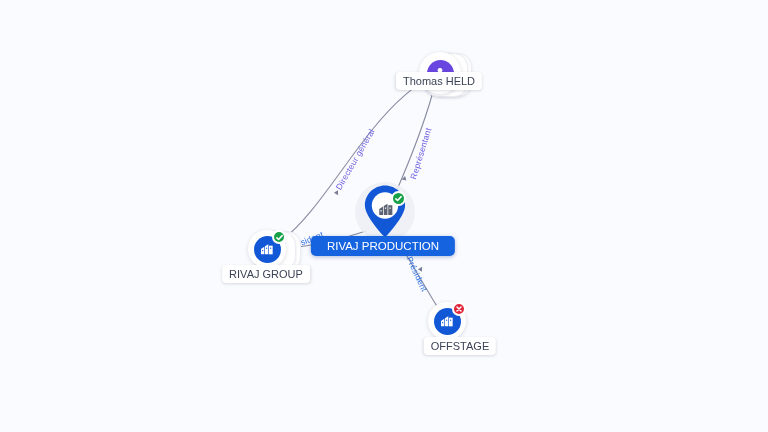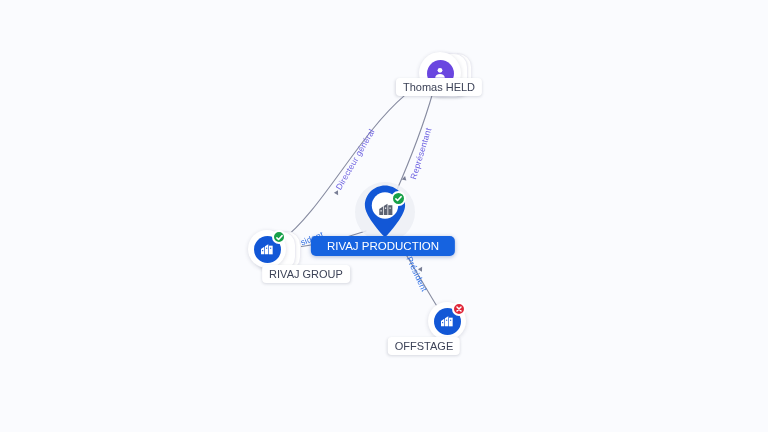--- a/index.html
+++ b/index.html
@@ -148,21 +148,21 @@
     <div class="stack" style="left:-16px; top:-20px; width:42px; height:42px;"></div>
     <div class="chip" style="left:-21px; top:-21px; width:42px; height:42px;">
       <div class="disc" style="width:27px; height:27px; background:#6a46e0;">
         <svg width="16" height="16" viewBox="0 0 24 24" fill="#ffffff" aria-hidden="true">
           <circle cx="12" cy="8" r="3.6"></circle>
           <path d="M4.8 19.2c0-3.7 3.2-5.8 7.2-5.8s7.2 2.1 7.2 5.8z"></path>
         </svg>
       </div>
     </div>
   </div>
-  <div class="nlabel" style="left:439px; top:78px;">Thomas HELD</div>
+  <div class="nlabel" style="left:439px; top:72px;">Thomas HELD</div>
 
   <div class="node" style="left:267px; top:249px;">
     <div class="stack" style="left:-6px; top:-18px; width:38px; height:38px;"></div>
     <div class="stack" style="left:-11px; top:-18px; width:38px; height:38px;"></div>
     <div class="chip" style="left:-19px; top:-19px; width:38px; height:38px;">
       <div class="disc" style="width:27px; height:27px; background:#1257d6;">
         <svg width="16" height="16" viewBox="0 0 24 24" fill="#ffffff" aria-hidden="true">
           <path d="M3 20V12l5-3.2V20z"></path>
           <path d="M9 20V8l5-3v15z"></path>
           <rect x="15" y="7" width="5.5" height="13"></rect>
@@ -171,21 +171,21 @@
           <rect x="16.6" y="10" width="1.7" height="1.7" fill="#1257d6"></rect>
         </svg>
       </div>
     </div>
     <div class="badge ok" style="left:5px; top:-19px; width:14px; height:14px;">
       <svg width="9" height="9" viewBox="0 0 24 24" fill="none" stroke="#ffffff" stroke-width="4" stroke-linecap="round" stroke-linejoin="round">
         <path d="M5 13l4.5 4.5L19 7"></path>
       </svg>
     </div>
   </div>
-  <div class="nlabel" style="left:266px; top:265px;margin-left:40px;">RIVAJ GROUP</div>
+  <div class="nlabel" style="left:266px; top:265px;">RIVAJ GROUP</div>
 
   <div class="node" style="left:385px; top:211px;">
     <div class="halo" style="left:-30px; top:-29px; width:60px; height:60px;"></div>
     <svg style="position:absolute; left:-22px; top:-27px;" width="44" height="54" viewBox="0 0 44 54" xmlns="http://www.w3.org/2000/svg">
       <path d="M22 1.5C10.9 1.5 1.9 10.4 1.9 21.5c0 9.5 13 24.1 17.9 29.7a2.9 2.9 0 0 0 4.4 0C29.1 45.6 42.1 31 42.1 21.5 42.1 10.4 33.1 1.5 22 1.5z" fill="#1257d6"></path>
       <circle cx="22" cy="21.5" r="13.2" fill="#ffffff"></circle>
     </svg>
     <div style="position:absolute; left:-9px; top:-12px; width:19px; height:19px; display:flex; align-items:center; justify-content:center;">
       <svg width="18" height="18" viewBox="0 0 24 24" fill="#5c6272" aria-hidden="true">
         <path d="M3 20V12l5-3.2V20z"></path>
@@ -216,15 +216,15 @@
           <rect x="16.6" y="10" width="1.7" height="1.7" fill="#1257d6"></rect>
         </svg>
       </div>
     </div>
     <div class="badge bad" style="left:5px; top:-19px; width:14px; height:14px;">
       <svg width="8" height="8" viewBox="0 0 24 24" fill="none" stroke="#ffffff" stroke-width="4.5" stroke-linecap="round">
         <path d="M6 6l12 12M18 6L6 18"></path>
       </svg>
     </div>
   </div>
-  <div class="nlabel" style="left:424px; top:337px;">OFFSTAGE</div>
+  <div class="nlabel" style="left:460px; top:337px;">OFFSTAGE</div>
 
 </div>
 
 </body></html>

